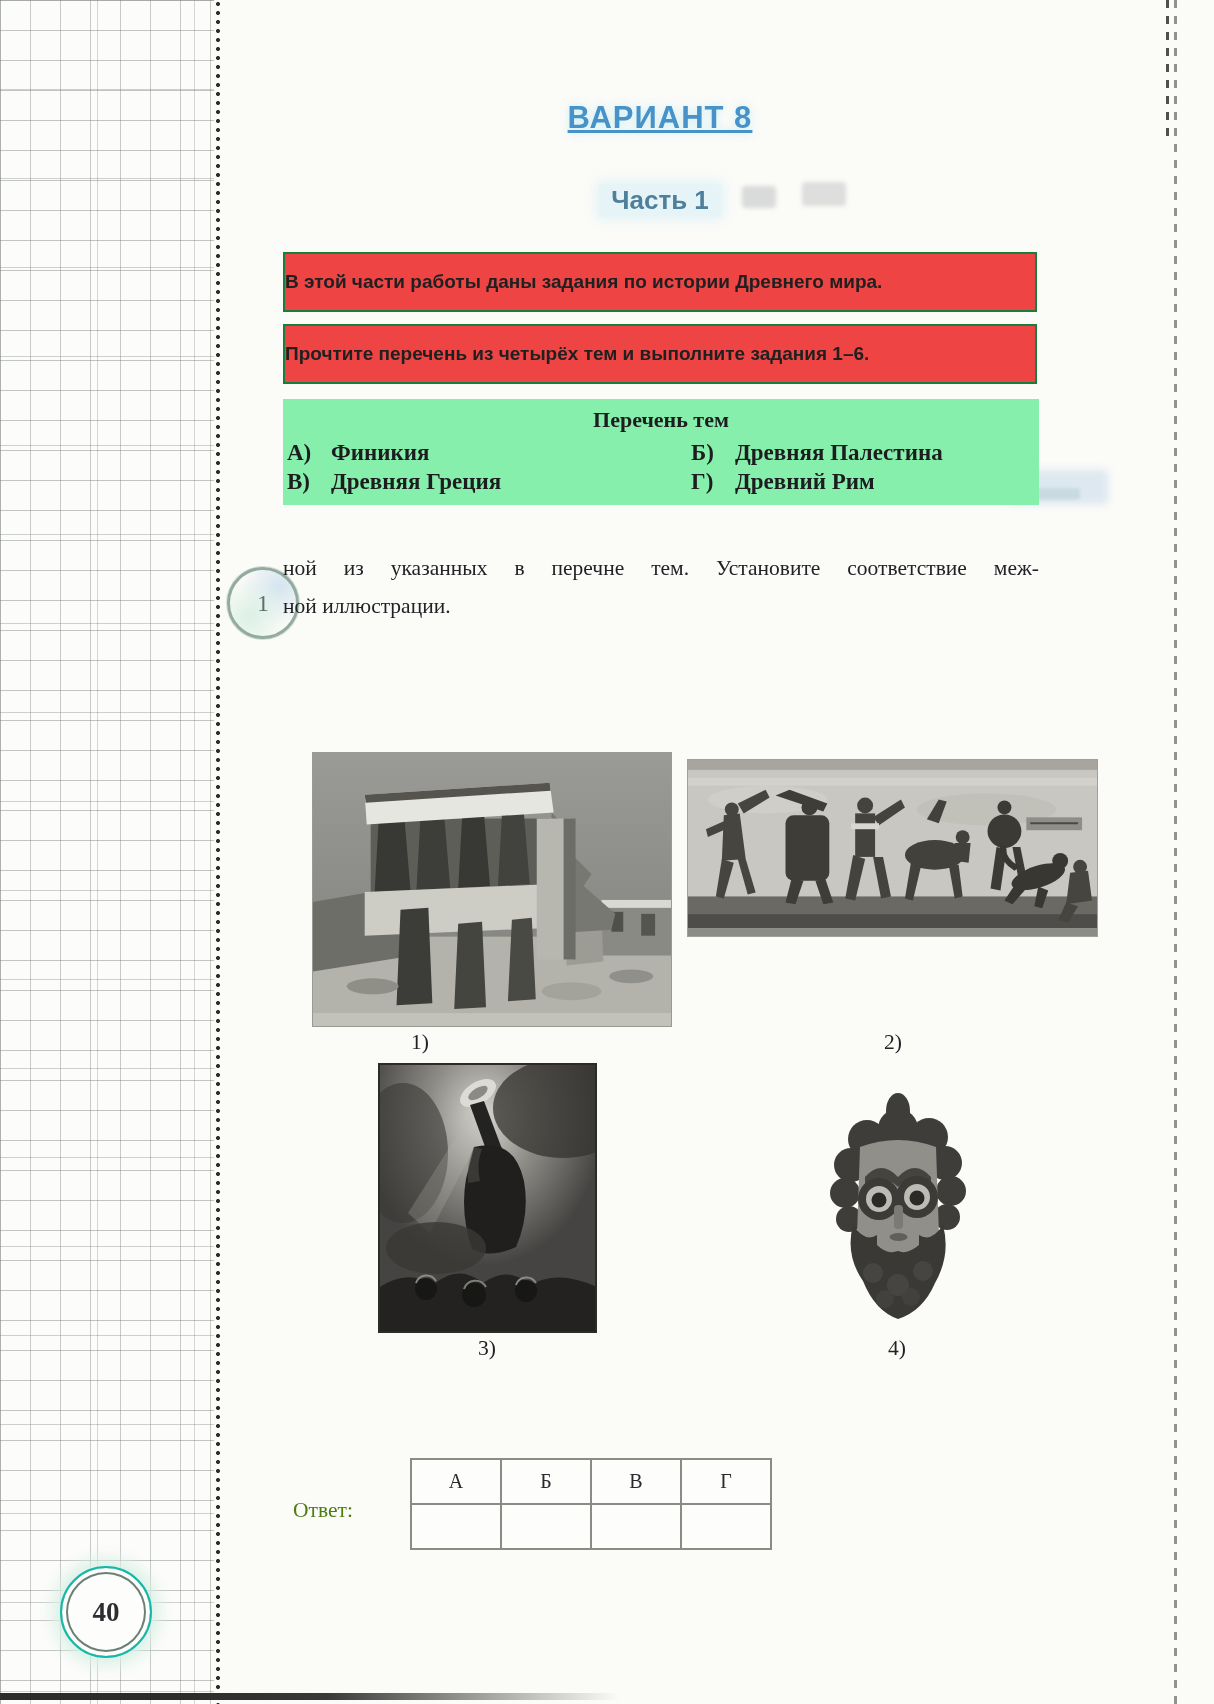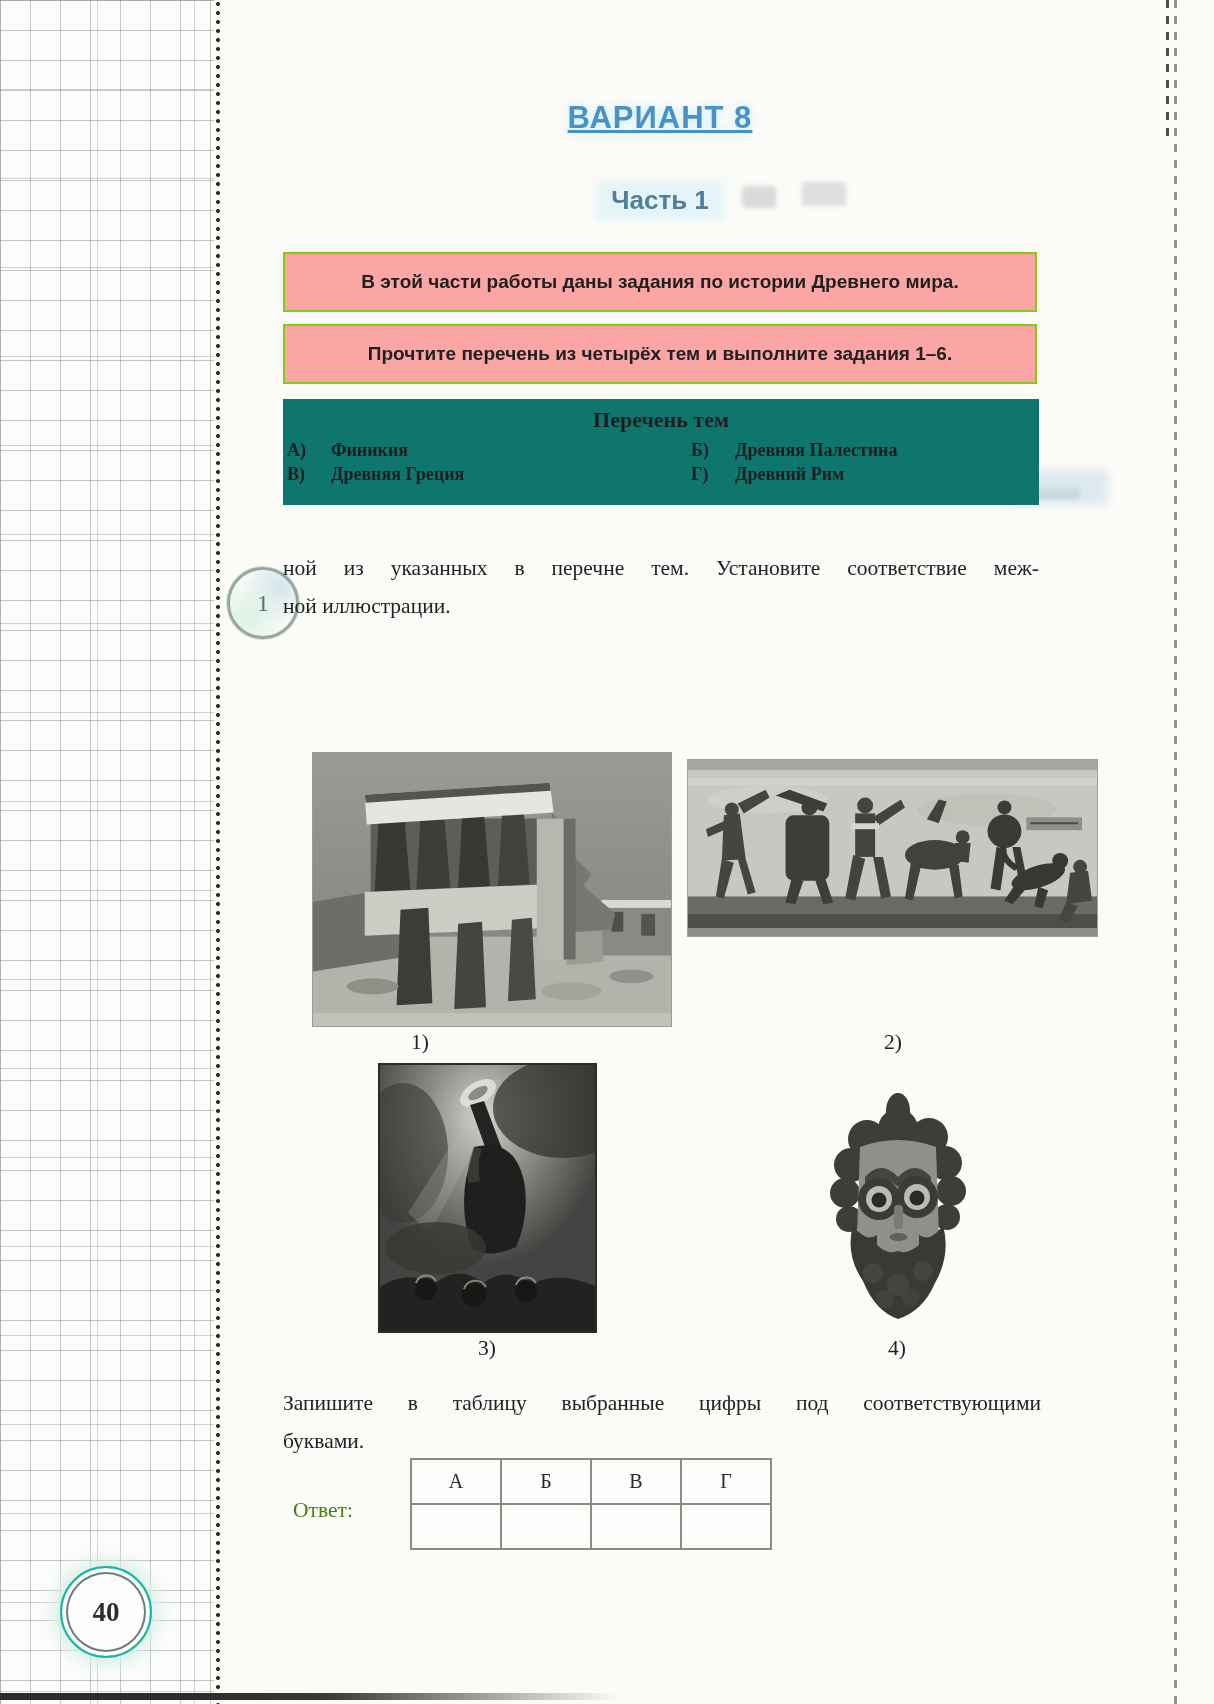--- a/index.html
+++ b/index.html
@@ -44,33 +44,33 @@
   }
   .part-title-wrap { position:absolute; left:283px; top:184px; width:754px; text-align:center; }
   .part-title {
     display:inline-block; font-family:"Liberation Sans","DejaVu Sans",sans-serif; font-weight:bold;
     font-size:26px; color:#4e7f9b; padding:1px 12px; border-radius:4px;
     background:rgba(213,238,246,.55); box-shadow:0 0 10px 4px rgba(213,238,246,.55);
   }
   
   .notice {
     position:absolute; left:283px; width:754px; height:60px;
-    border:2px solid #84cc16; background:#fca5a5;
-    display:flex; align-items:center; justify-content:center;
+    border:2px solid #15803d; background:#ef4444;
+    display:flex; align-items:center; 
     font-family:"Liberation Sans","DejaVu Sans",sans-serif; font-weight:bold;
     font-size:19px; color:#202020; text-align:center;
   }
   .notice-intro { top:252px; }
   .notice-instr { top:324px; }
   
-  .topics { position:absolute; left:283px; top:399px; width:756px; height:106px; background:#0f766e; }
+  .topics { position:absolute; left:283px; top:399px; width:756px; height:106px; background:#86efac; }
   .topics-title { text-align:center; font-weight:bold; font-size:22px; padding-top:8px; color:#1d1d20; }
   .topics-grid {
     display:grid; grid-template-columns:404px 1fr; row-gap:3px;
-    padding:7px 0 0 4px; font-size:18px; font-weight:bold; color:#1d1d20;
+    padding:7px 0 0 4px; font-size:23px; font-weight:bold; color:#1d1d20;
   }
   .topic { white-space:nowrap; }
   .tletter { display:inline-block; min-width:44px; }
   
   .task-badge {
     position:absolute; left:227px; top:567px; width:72px; height:72px;
     border:3px solid #92aa9f; border-radius:50%;
     display:flex; align-items:center; justify-content:center;
     font-size:24px; color:#5e7168;
     background:
@@ -337,24 +337,20 @@
       <circle cx="83" cy="200" r="11" fill="#4a4945" opacity=".8"></circle>
       <circle cx="108" cy="186" r="10" fill="#4a4945" opacity=".8"></circle>
       <circle cx="70" cy="214" r="9" fill="#454440" opacity=".8"></circle>
       <circle cx="96" cy="212" r="9" fill="#454440" opacity=".8"></circle>
     </svg>
   </div>
 
   <div class="fig-caption cap-3">3)</div>
   <div class="fig-caption cap-4">4)</div>
 
-  <div class="write-text">
-    <div class="jline">Запишите в таблицу выбранные цифры под соответствующими</div>
-    <div class="lline">буквами.</div>
-  </div>
 
   <div class="answer-label">Ответ:</div>
 
   <table class="answer-table">
     <tbody>
         <tr>
       <td>А</td>
       <td>Б</td>
       <td>В</td>
       <td>Г</td>

